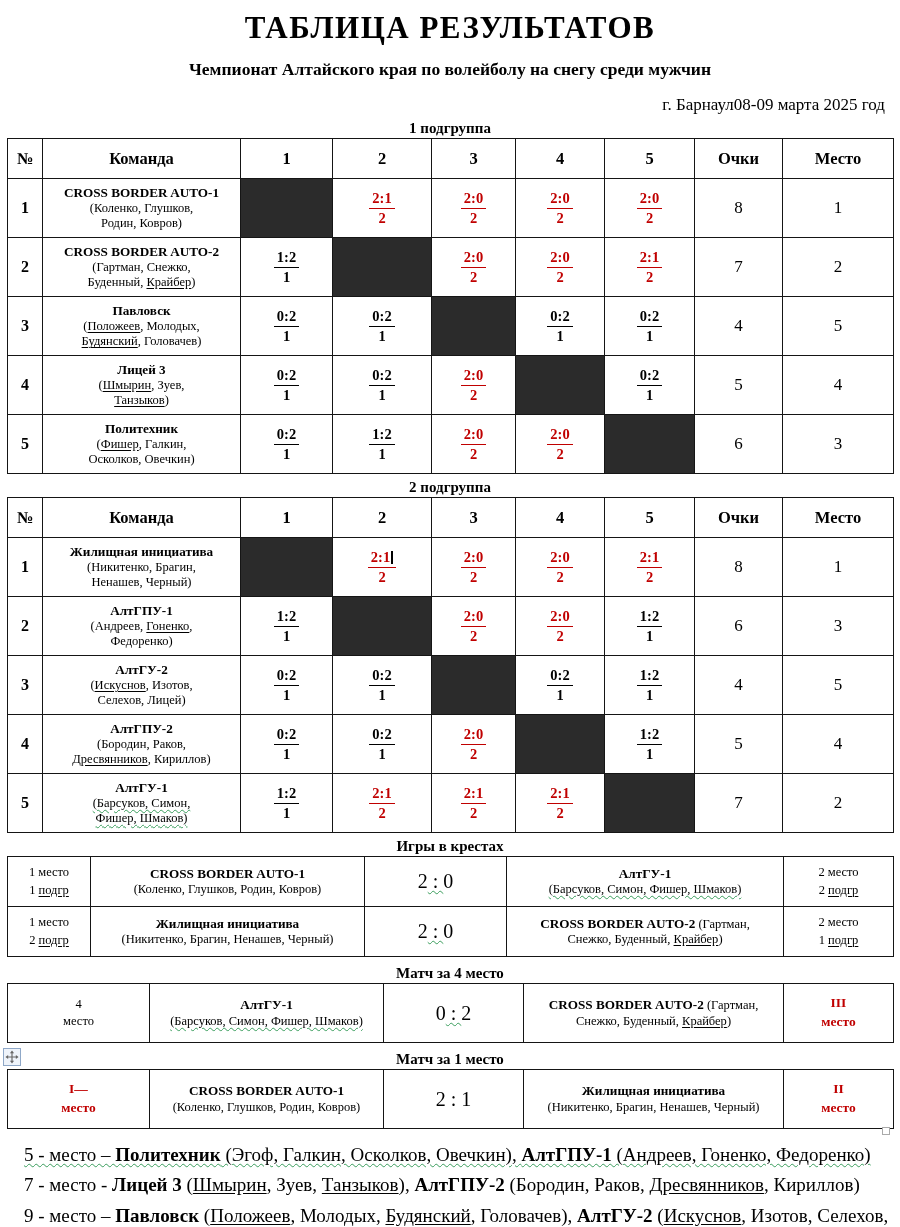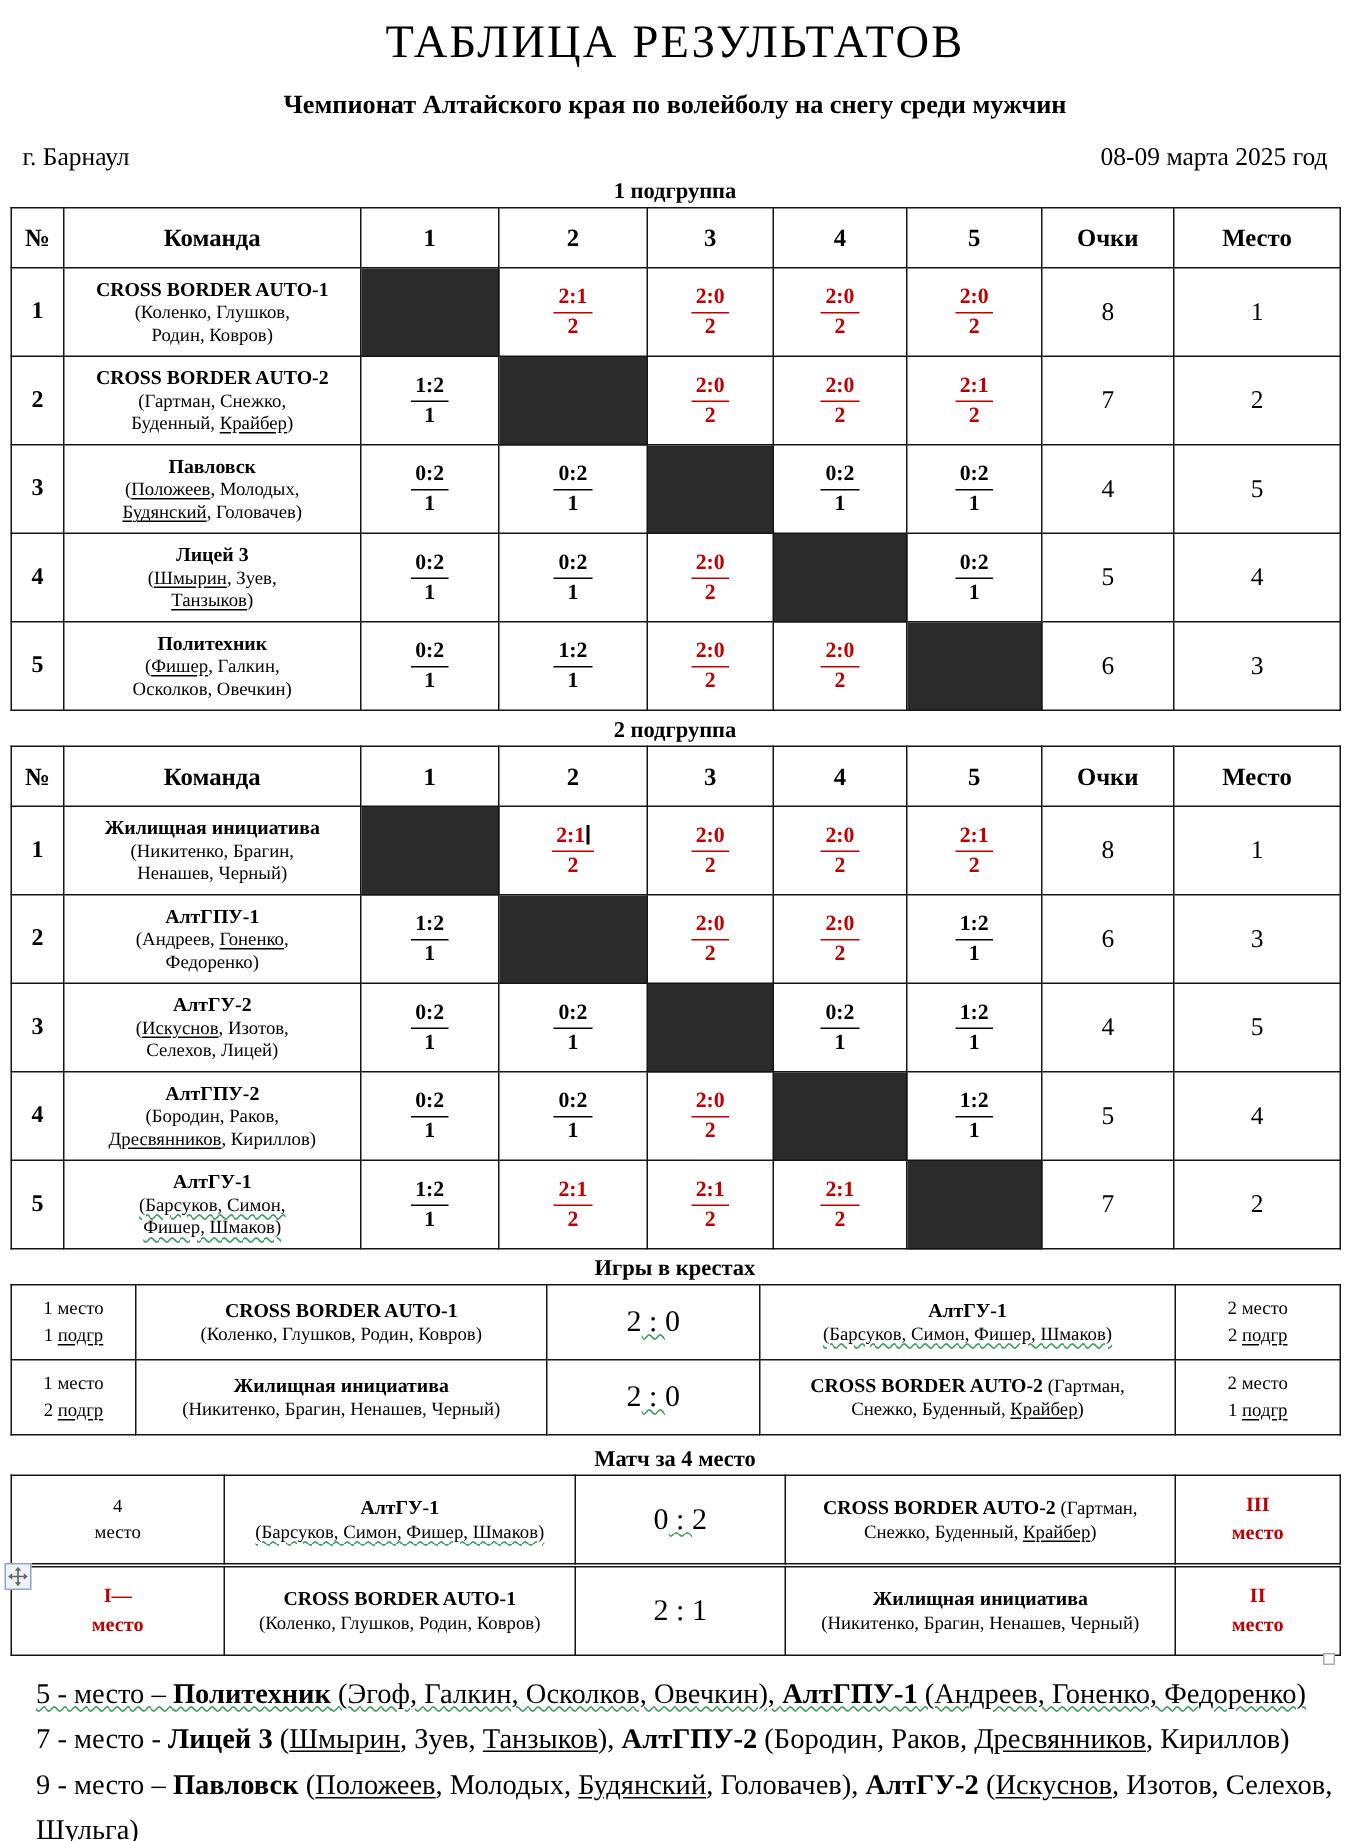--- a/index.html
+++ b/index.html
@@ -1,22 +1,22 @@
 <!DOCTYPE html>
 <html lang="ru"><head>
 <meta charset="utf-8">
 <style>
   * { box-sizing: border-box; }
   body { margin:0; background:#fff; color:#000;
          font-family:"Liberation Serif","DejaVu Serif",serif; }
   .page { width:900px; min-height:1227px; padding:6px 7px 8px; position:relative; }
 
-  .title    { text-align:center; font-size:31px; font-weight:normal; letter-spacing:1.5px; margin:4px 0 13px; }
+  .title    { text-align:center; font-size:31px; font-weight:bold; letter-spacing:1.5px; margin:4px 0 13px; }
   .subtitle { text-align:center; font-size:17.5px; font-weight:bold; margin:0 0 15px; }
-  .meta     { display:flex; justify-content:space-between; font-size:17px; padding:0 8px 0 8px; margin-bottom:3px; }
+  .meta     { display:flex; justify-content:flex-end; font-size:17px; padding:0 8px 0 8px; margin-bottom:3px; }
   .sec      { text-align:center; font-weight:bold; font-size:15px; margin:4px 0 0; line-height:18px; }
 
   table { border-collapse:collapse; table-layout:fixed; width:886px; margin:1px auto 0; }
   td,th { border:1.6px solid #151515; text-align:center; vertical-align:middle; padding:1px 2px; }
   th    { font-size:16.5px; height:40px; font-weight:bold; }
 
   .grp td { height:59px; }
   .num  { font-size:16px; font-weight:bold; }
   .team { font-size:12.5px; line-height:1.22; }
   .team .b { font-size:13.2px; }
@@ -279,20 +279,21 @@
       </tbody>
   </table>
 
   <div class="m1wrap">
     <div class="move-handle">
       <svg width="14" height="14" viewBox="0 0 16 16">
         <path d="M8 0.5 L10.4 3.6 H5.6 Z M8 15.5 L5.6 12.4 H10.4 Z M0.5 8 L3.6 5.6 V10.4 Z M15.5 8 L12.4 10.4 V5.6 Z" fill="#666"></path>
         <path d="M7.35 3h1.3v10h-1.3z M3 7.35h10v1.3H3z" fill="#666"></path>
       </svg>
     </div>
+    <div class="sec" style="margin-top:7px">Матч за 1 место</div>
     <table class="mt">
       <colgroup>
           <col style="width:142px">
           <col style="width:234px">
           <col style="width:140px">
           <col style="width:260px">
           <col style="width:110px">
         </colgroup>
       <tbody id="b-match1">
           <tr>

